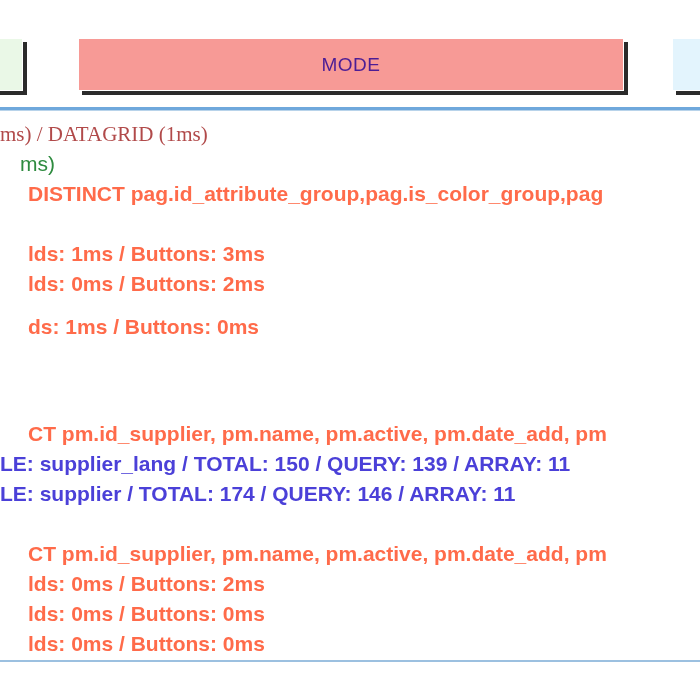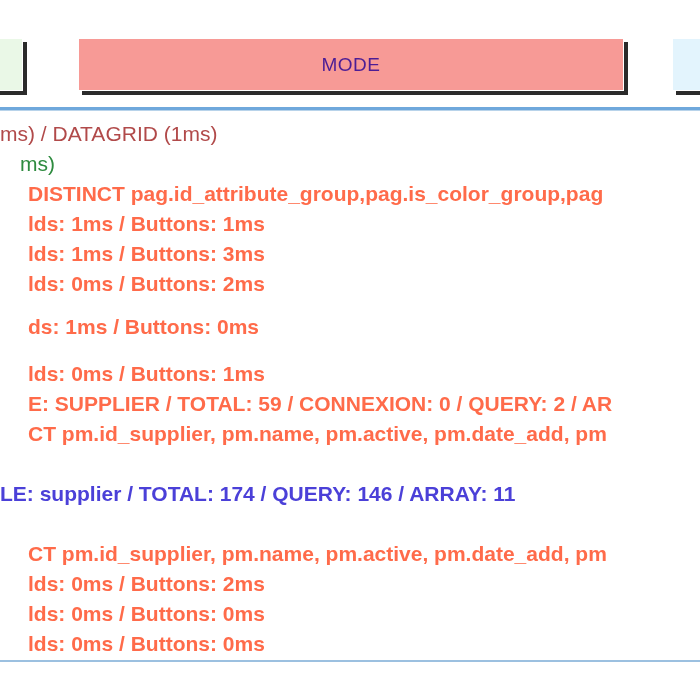--- a/index.html
+++ b/index.html
@@ -154,30 +154,28 @@
 
     <div class="tab tab-right">
       <span></span>
     </div>
   </div>
 
   <div class="sep-top"></div>
   <div class="sep-top-thin"></div>
 
   <div class="logpanel" id="logpanel">
-      <div class="logline c-darkred" style="top: 7px;">ms) / DATAGRID (1ms)</div>
+      <div class="logline c-darkred" style="top: 7px; font-family: Liberation Serif, serif;">ms) / DATAGRID (1ms)</div>
       <div class="logline c-green" style="top: 37px; margin-left: 20px;">ms)</div>
       <div class="logline c-tomato" style="top: 67px;"> DISTINCT pag.id_attribute_group,pag.is_color_group,pag</div>
-      <div class="logline c-tomato" style="top: 97px;">lds: 1ms / Buttons: 1ms</div>
       <div class="logline c-tomato" style="top: 127px;">lds: 1ms / Buttons: 3ms</div>
       <div class="logline c-tomato" style="top: 157px;">lds: 0ms / Buttons: 2ms</div>
       <div class="logline c-tomato" style="top: 200px;">ds: 1ms / Buttons: 0ms</div>
-      <div class="logline c-tomato" style="top: 247px;">lds: 0ms / Buttons: 1ms</div>
-      <div class="logline c-tomato" style="top: 277px;">E: SUPPLIER / TOTAL: 59 / CONNEXION: 0 / QUERY: 2 / AR</div>
       <div class="logline c-tomato" style="top: 307px;">CT pm.id_supplier, pm.name, pm.active, pm.date_add, pm</div>
+      <div class="logline c-blue" style="top: 337px;">LE: supplier_lang / TOTAL: 150 / QUERY: 139 / ARRAY: 11</div>
       <div class="logline c-blue" style="top: 367px;">LE: supplier / TOTAL: 174 / QUERY: 146 / ARRAY: 11</div>
       <div class="logline c-tomato" style="top: 427px;">CT pm.id_supplier, pm.name, pm.active, pm.date_add, pm</div>
       <div class="logline c-tomato" style="top: 457px;">lds: 0ms / Buttons: 2ms</div>
       <div class="logline c-tomato" style="top: 487px;">lds: 0ms / Buttons: 0ms</div>
       <div class="logline c-tomato" style="top: 517px;">lds: 0ms / Buttons: 0ms</div>
     </div>
 
   <div class="sep-bottom"></div>
   <div class="bottom-white"></div>
 

